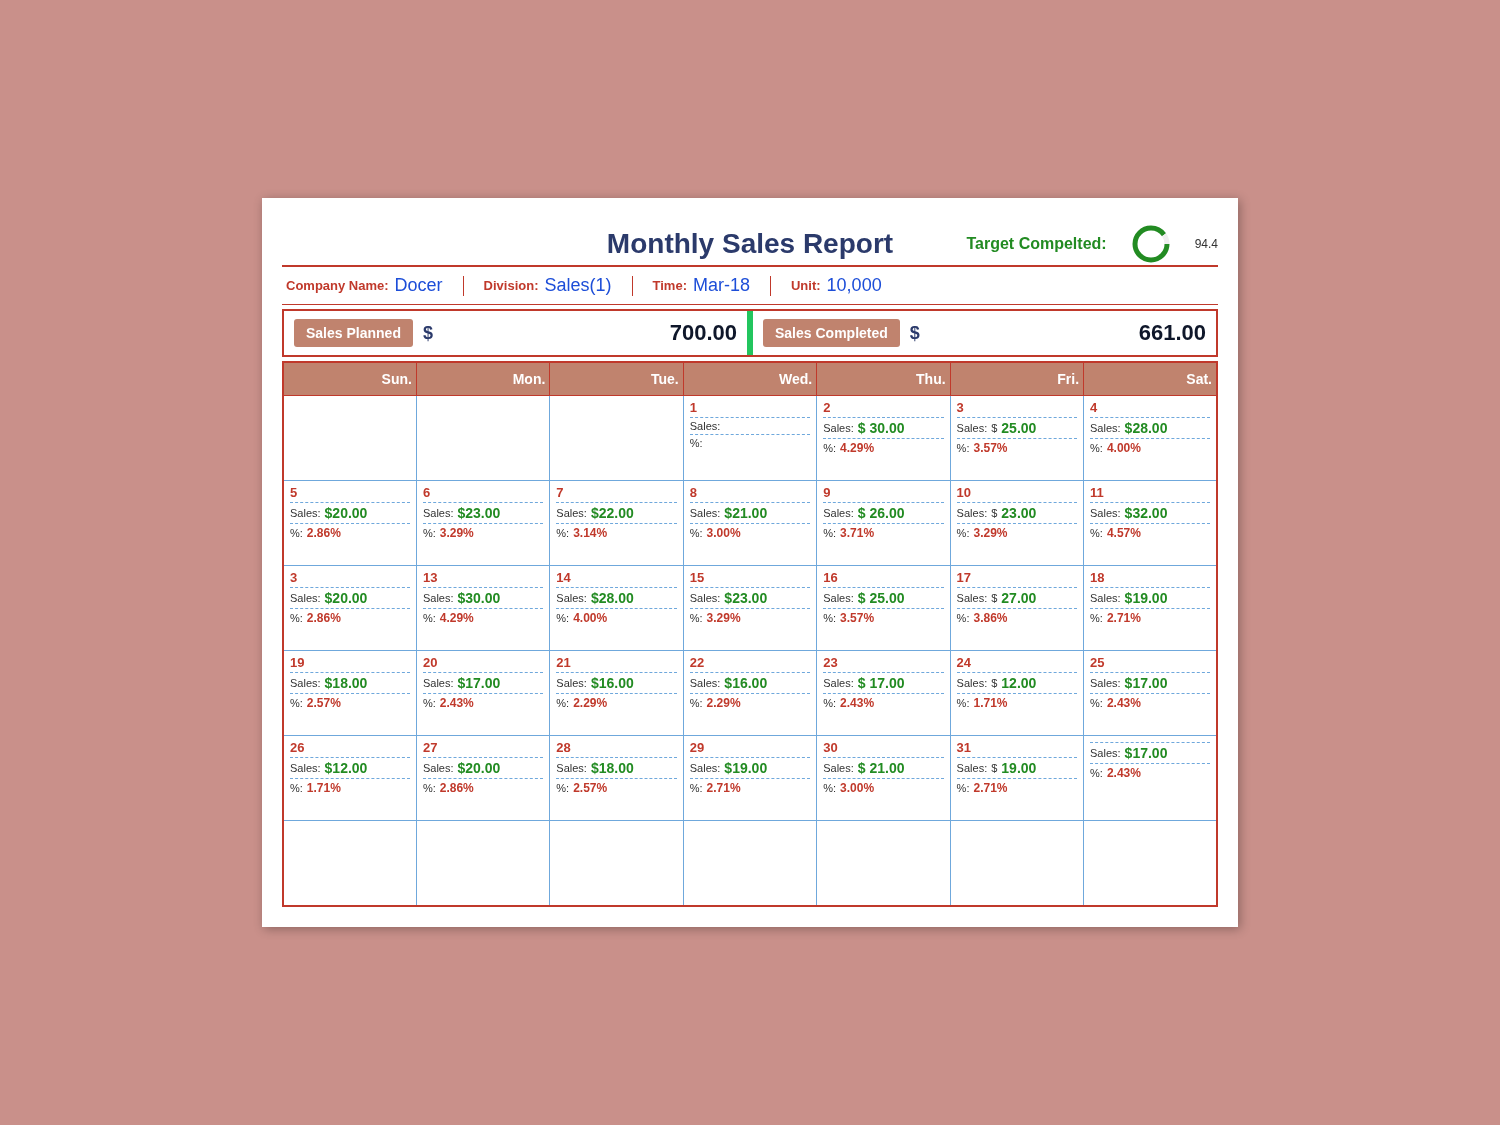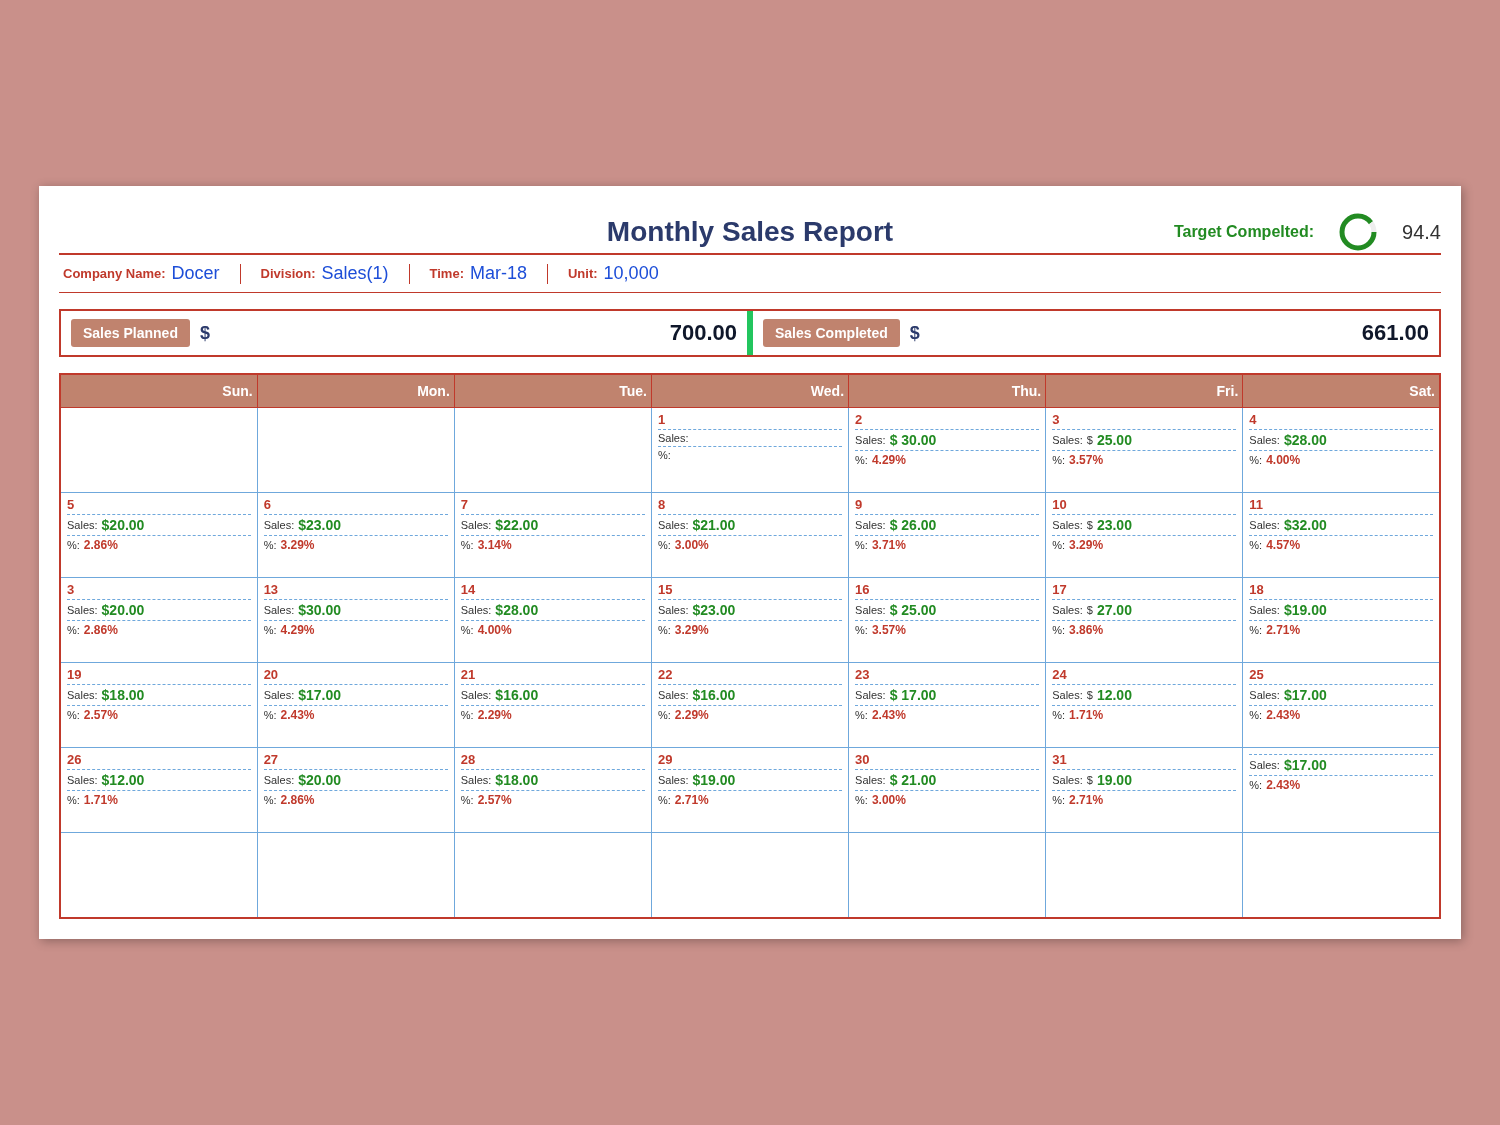--- a/index.html
+++ b/index.html
@@ -7,21 +7,21 @@
       background-color: #c9908a;
       display: flex;
       justify-content: center;
       align-items: center;
       min-height: 1125px;
       width: 1500px;
       font-family: Arial, sans-serif;
     }
     .report-container {
       background: white;
-      width: 1422px;
+      width: 976px;
       padding: 20px;
       box-shadow: 2px 2px 10px rgba(0,0,0,0.3);
     }
     .report-header {
       display: flex;
       align-items: center;
       justify-content: center;
       padding: 10px 0 5px 0;
       position: relative;
     }
@@ -43,21 +43,21 @@
       color: #228B22;
       font-weight: bold;
       font-size: 16px;
     }
     .circle-icon {
       width: 40px;
       height: 40px;
     }
     .target-percent {
       color: #333;
-      font-size: 20px;
+      font-size: 12px;
     }
     .info-bar {
       display: flex;
       align-items: center;
       border-top: 2px solid #c0392b;
       border-bottom: 1px solid #c0392b;
       padding: 8px 4px;
       gap: 0;
     }
     .info-item {
@@ -78,21 +78,21 @@
       width: 1px;
       height: 20px;
       background: #c0392b;
       margin: 0 20px;
     }
     .totals-bar {
       display: flex;
       align-items: center;
       border: 2px solid #c0392b;
       background: white;
-      margin: 16px 0;
+      margin: 4px 0;
     }
     .totals-planned {
       display: flex;
       align-items: center;
       flex: 1;
       gap: 10px;
       padding: 8px 10px;
     }
     .totals-completed {
       display: flex;

